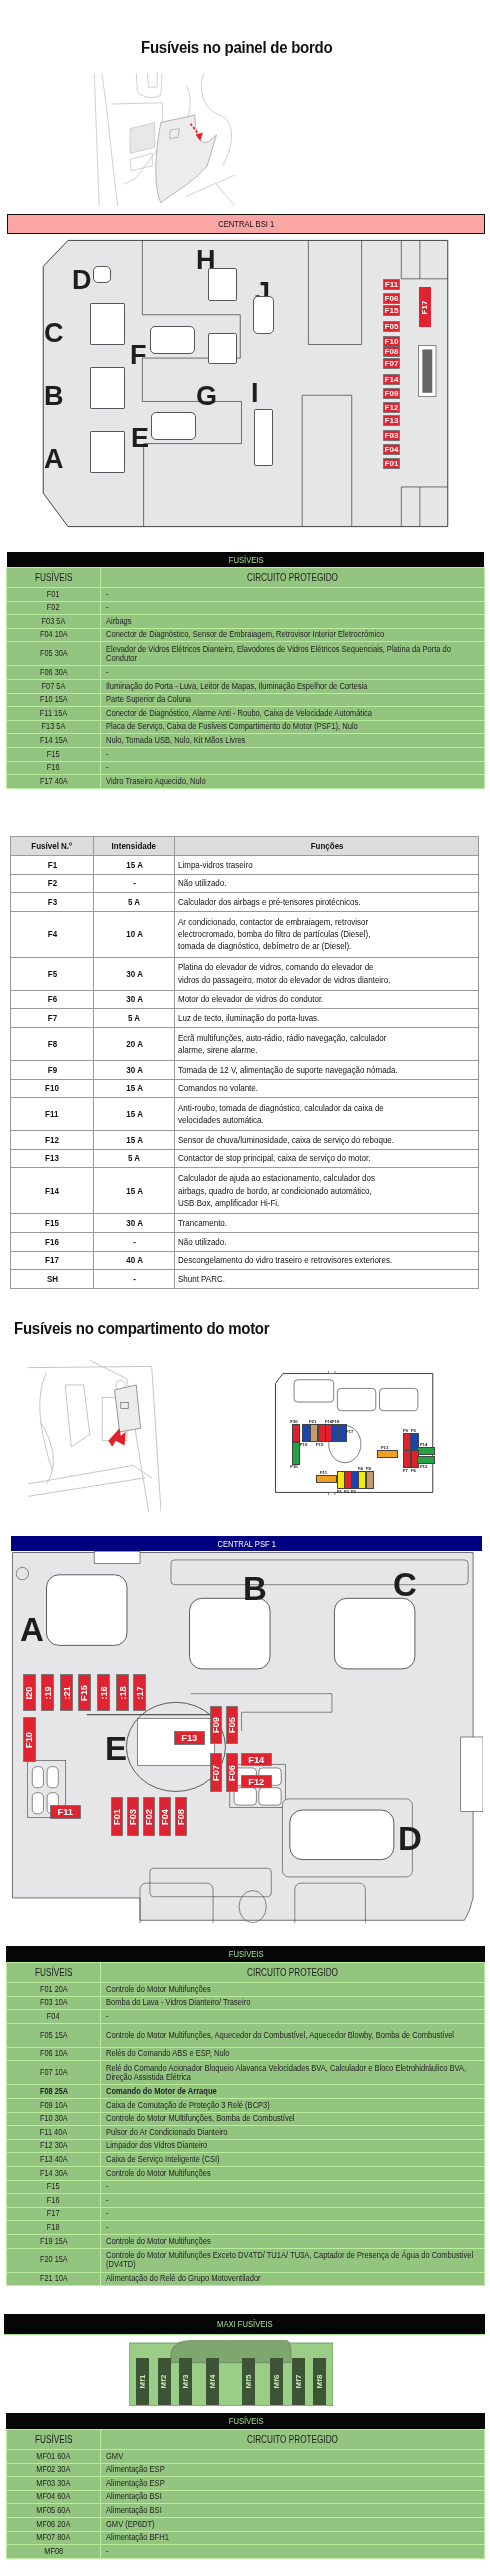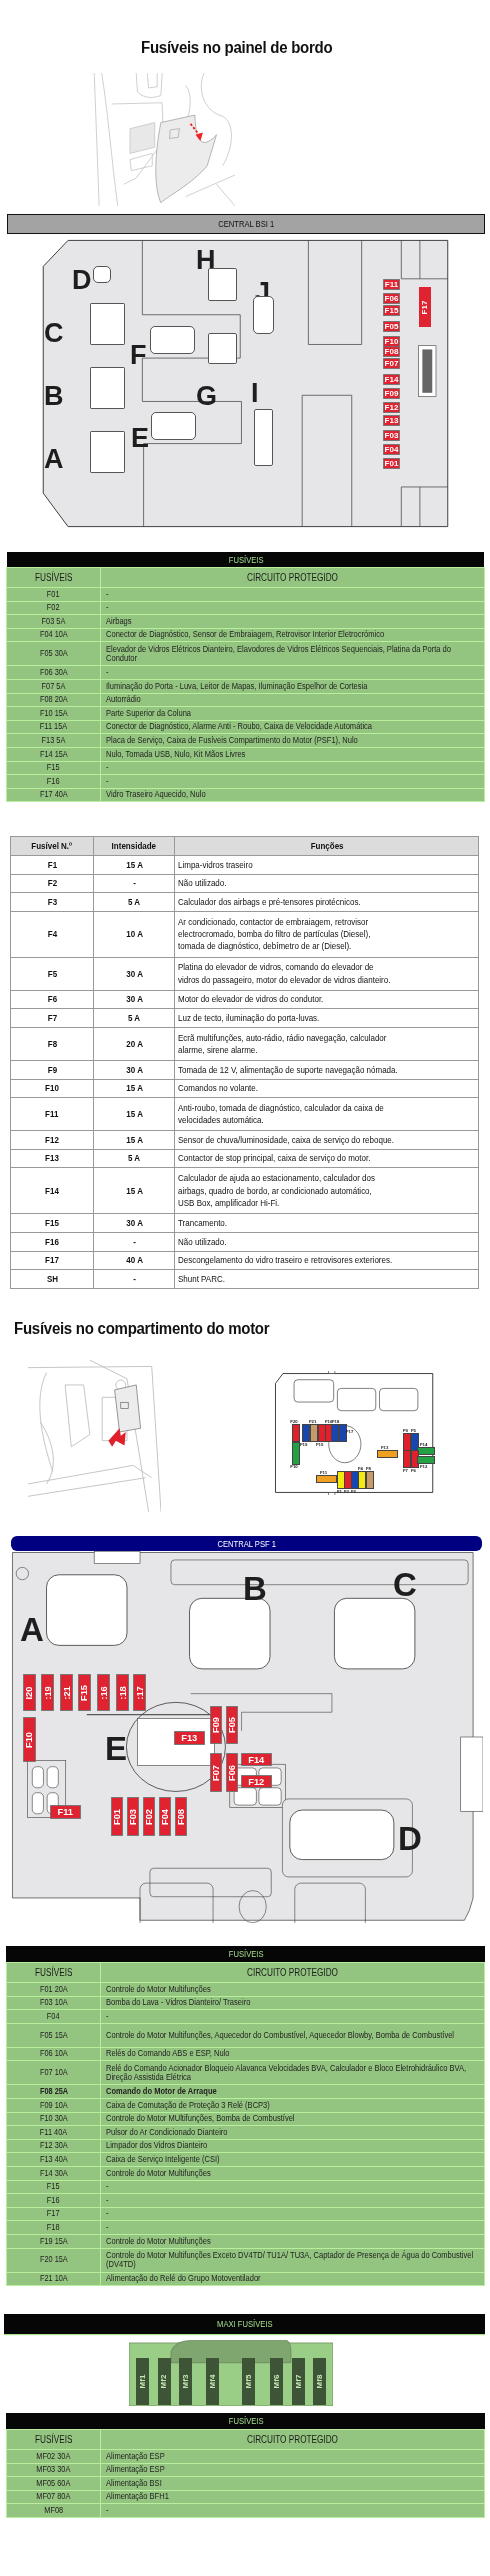--- a/index.html
+++ b/index.html
@@ -3,21 +3,21 @@
 <meta charset="utf-8">
 <style>
   html, body { margin:0; padding:0; background:#ffffff; }
   body { width:491px; height:2576px; position:relative; overflow:hidden; font-family:"Liberation Sans", sans-serif; color:#1a1a1a; }
   .abs { position:absolute; }
   h1.sec-title { position:absolute; margin:0; font-family:"Liberation Sans", sans-serif; font-weight:bold; color:#111; letter-spacing:-0.3px; transform:scaleX(0.9); transform-origin:left top; }
 
   
   .bar { position:absolute; display:flex; align-items:center; justify-content:center; font-family:"Liberation Sans Narrow","Liberation Sans", sans-serif; font-size:9.3px; }
   .bar span { transform:scaleX(0.82); display:inline-block; }
-  .bar-yellow { background:#a3a3a3; border:1.2px solid #111; color:#111; }
+  .bar-yellow { background:#fca5a5; border:1.2px solid #111; color:#111; }
   .bar-navy { background:#000080; color:#fff; }
   .bar-black { background:#060606; color:#a6e08e; }
 
   
   table { border-collapse:collapse; }
   table.green { position:absolute; left:6.2px; width:479px; background:#94c580; font-size:8.4px; color:#222; }
   table.green td, table.green th { border:1.2px solid #b9ee9d; padding:0 5px; line-height:9.3px; vertical-align:middle; }
   table.green th { font-family:"Liberation Sans Narrow","Liberation Sans", sans-serif; font-weight:normal; font-size:10px; color:#1b1b1b; }
   table.green th span { display:inline-block; transform:scaleX(0.82); }
   table.green td.c1 { width:83px; text-align:center; }
@@ -168,26 +168,20 @@
       <tr style="height: 13.6px;">
         <td class="c1"><span class="n">F06 30A</span></td>
         <td class="c2">
           <div style="transform: scaleX(0.9); transform-origin: left center; width: 111%;">-</div>
         </td>
       </tr>
       <tr style="height: 13.6px;">
         <td class="c1"><span class="n">F07 5A</span></td>
         <td class="c2">
           <div style="transform: scaleX(0.9); transform-origin: left center; width: 111%;">Iluminação do Porta - Luva, Leitor de Mapas, Iluminação Espelhor de Cortesia</div>
-        </td>
-      </tr>
-      <tr style="height: 13.6px;">
-        <td class="c1"><span class="n">F08 20A</span></td>
-        <td class="c2">
-          <div style="transform: scaleX(0.9); transform-origin: left center; width: 111%;">Autorrádio</div>
         </td>
       </tr>
       <tr style="height: 13.6px;">
         <td class="c1"><span class="n">F10 15A</span></td>
         <td class="c2">
           <div style="transform: scaleX(0.9); transform-origin: left center; width: 111%;">Parte Superior da Coluna</div>
         </td>
       </tr>
       <tr style="height: 13.6px;">
         <td class="c1"><span class="n">F11 15A</span></td>
@@ -441,21 +435,21 @@
       <div class="mini-lbl" style="left: 93px; top: 95px;">F8</div>
       <div class="mini-fuse" style="left: 64px; top: 100px; width: 6.2px; height: 16px; background: rgb(242, 234, 16);"></div>
       <div class="mini-lbl" style="left: 64px; top: 118px;">F1</div>
       <div class="mini-fuse" style="left: 71px; top: 100px; width: 6.2px; height: 16px; background: rgb(224, 32, 42);"></div>
       <div class="mini-lbl" style="left: 71px; top: 118px;">F3</div>
       <div class="mini-fuse" style="left: 78px; top: 100px; width: 6.2px; height: 16px; background: rgb(24, 70, 176);"></div>
       <div class="mini-lbl" style="left: 78px; top: 118px;">F2</div>
     </div>
 </div>
 
-<div class="bar bar-navy" style="left:11px; top:1536px; width:471px; height:15px;border-radius:6px;">
+<div class="bar bar-navy" style="left:11px; top:1536px; width:471px; height:15px;">
     <span>CENTRAL PSF 1</span>
   </div>
 
 <div class="abs" style="left:10px; top:1551px; width:473px; height:372px;">
   <svg class="abs" style="left:0;top:0" width="473" height="372" viewBox="0 0 764 600">
     <polygon points="4,2 748,2 748,560 742,580 734,596 210,596 210,560 4,560" fill="#e6e6e8" stroke="#444" stroke-width="1.2"></polygon>
     <rect x="136" y="0" width="74" height="20" fill="#fff" stroke="#444"></rect>
     <rect x="260" y="14" width="480" height="40" rx="6" fill="none" stroke="#444"></rect>
     <circle cx="20" cy="36" r="10" fill="none" stroke="#444"></circle>
     <rect x="59" y="38" width="130" height="114" rx="20" fill="#fff" stroke="#444" stroke-width="1.4"></rect>
@@ -730,35 +724,53 @@
   </div>
 <table class="green" id="maxi-green" style="top:2429px;">
   <thead>
       <tr style="height:20px;">
     <th><span>FUSÍVEIS</span></th>
     <th><span>CIRCUITO PROTEGIDO</span></th>
   </tr>
     </thead>
   <tbody>
       <tr style="height: 13.6px;">
+        <td class="c1"><span class="n">MF01 60A</span></td>
+        <td class="c2">
+          <div style="transform: scaleX(0.9); transform-origin: left center; width: 111%;">GMV</div>
+        </td>
+      </tr>
+      <tr style="height: 13.6px;">
         <td class="c1"><span class="n">MF02 30A</span></td>
         <td class="c2">
           <div style="transform: scaleX(0.9); transform-origin: left center; width: 111%;">Alimentação ESP</div>
         </td>
       </tr>
       <tr style="height: 13.6px;">
         <td class="c1"><span class="n">MF03 30A</span></td>
         <td class="c2">
           <div style="transform: scaleX(0.9); transform-origin: left center; width: 111%;">Alimentação ESP</div>
         </td>
       </tr>
       <tr style="height: 13.6px;">
+        <td class="c1"><span class="n">MF04 60A</span></td>
+        <td class="c2">
+          <div style="transform: scaleX(0.9); transform-origin: left center; width: 111%;">Alimentação BSI</div>
+        </td>
+      </tr>
+      <tr style="height: 13.6px;">
         <td class="c1"><span class="n">MF05 60A</span></td>
         <td class="c2">
           <div style="transform: scaleX(0.9); transform-origin: left center; width: 111%;">Alimentação BSI</div>
+        </td>
+      </tr>
+      <tr style="height: 13.6px;">
+        <td class="c1"><span class="n">MF06 20A</span></td>
+        <td class="c2">
+          <div style="transform: scaleX(0.9); transform-origin: left center; width: 111%;">GMV (EP6DT)</div>
         </td>
       </tr>
       <tr style="height: 13.6px;">
         <td class="c1"><span class="n">MF07 80A</span></td>
         <td class="c2">
           <div style="transform: scaleX(0.9); transform-origin: left center; width: 111%;">Alimentação BFH1</div>
         </td>
       </tr>
       <tr style="height: 13.6px;">
         <td class="c1"><span class="n">MF08</span></td>

